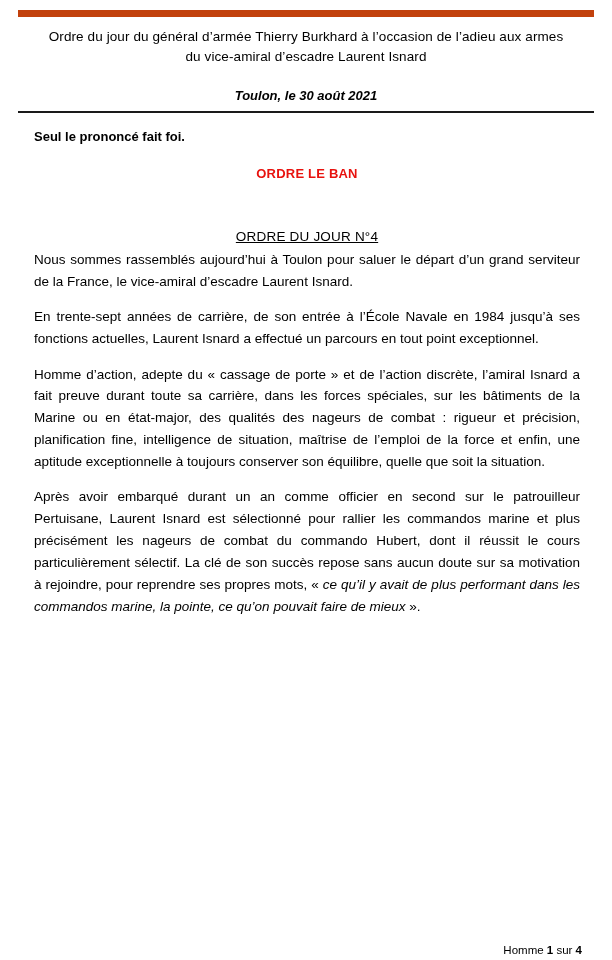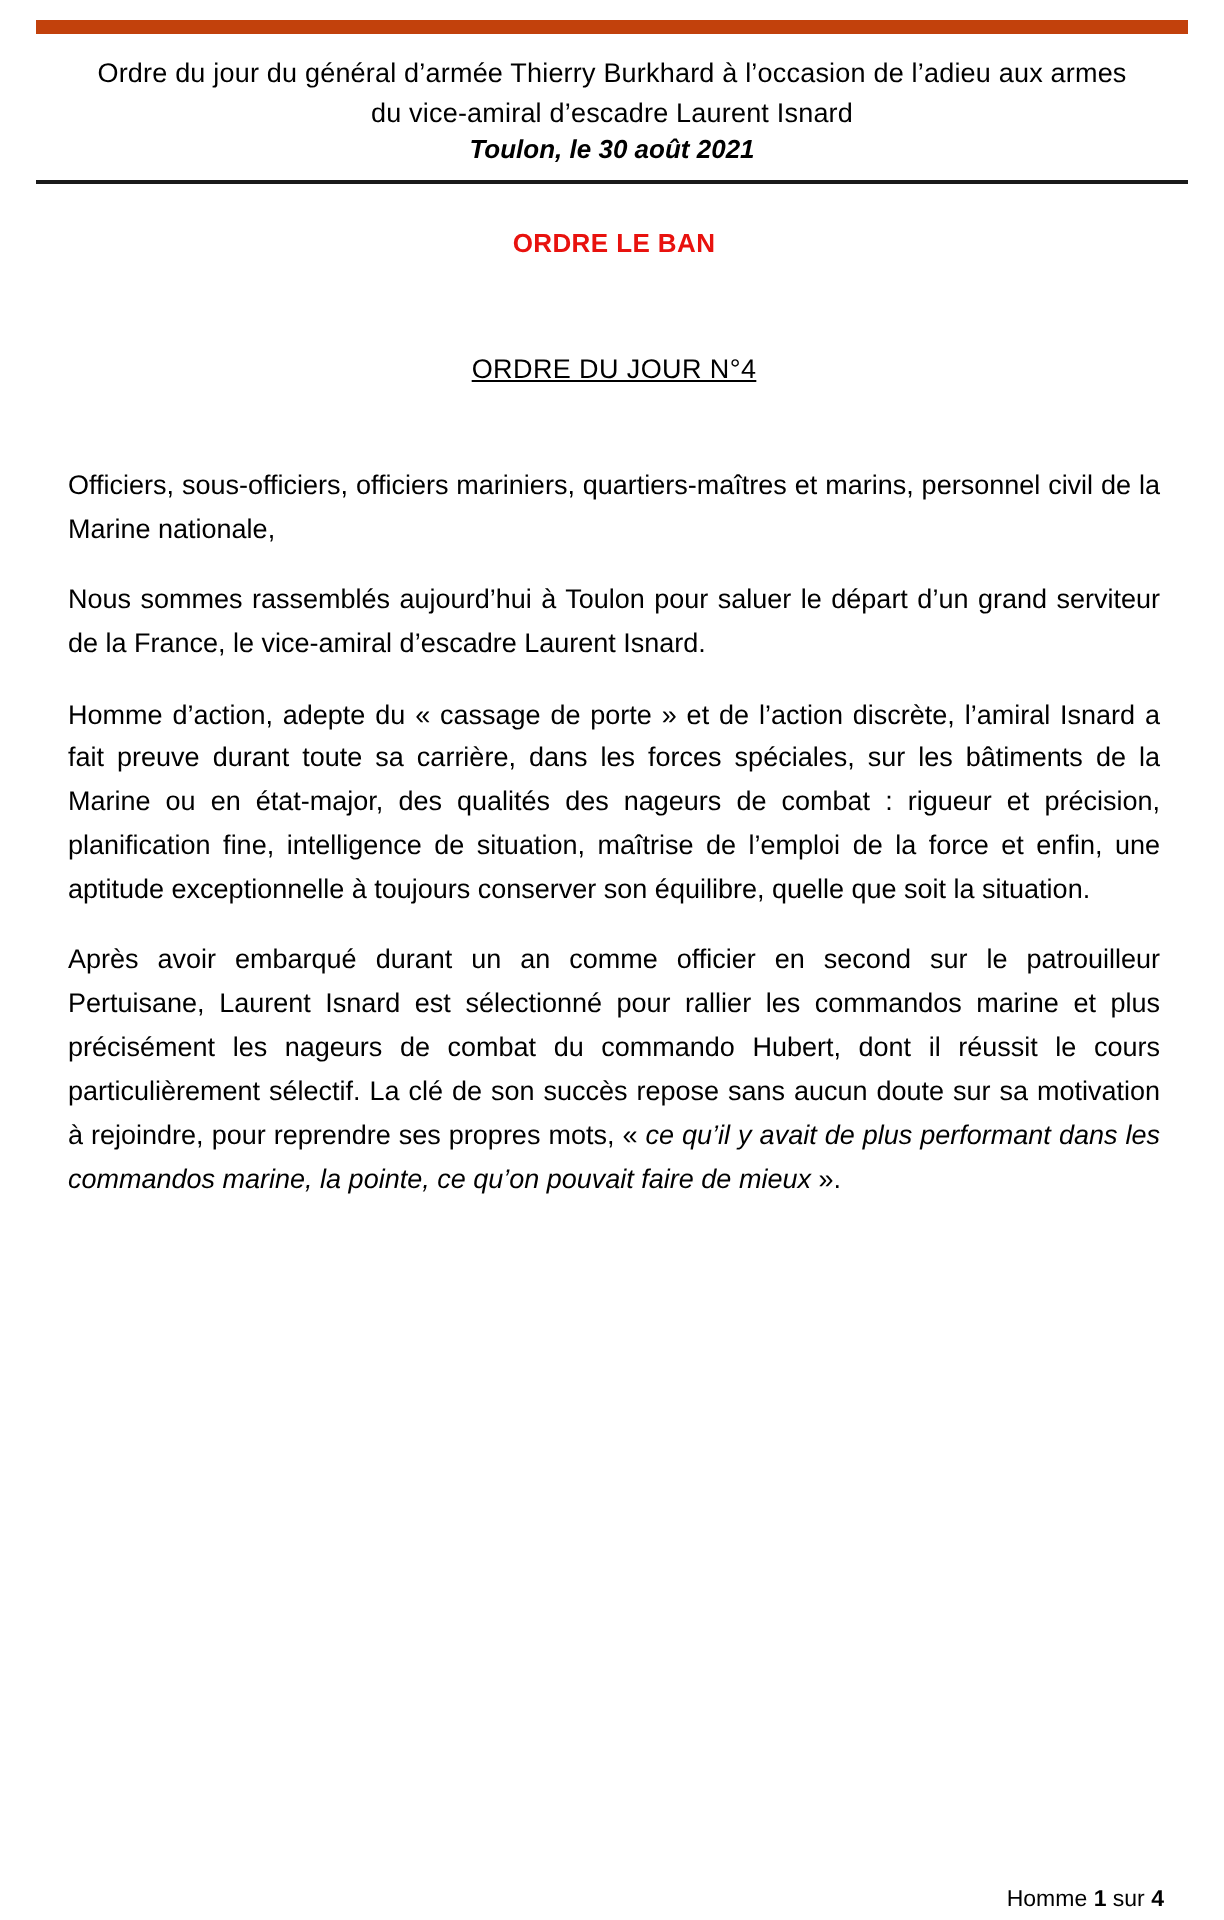--- a/index.html
+++ b/index.html
@@ -32,21 +32,21 @@
   }
   .header-title {
     font-size: 13.5px;
     line-height: 1.45;
     letter-spacing: 0.1px;
   }
   .header-date {
     font-size: 13px;
     font-style: italic;
     font-weight: bold;
-    margin-top: 1px;
+    margin-top: 22px;
   }
   .body-area {
     padding: 0 14px 0 16px;
   }
   .notice {
     font-size: 13px;
     font-weight: bold;
     margin-top: 16px;
     text-align: left;
   }
@@ -91,27 +91,28 @@
 
 <div class="page">
 
   <div class="header">
     <div class="header-title">Ordre du jour du général d’armée Thierry Burkhard à l’occasion de l’adieu aux armes du vice-amiral d’escadre Laurent Isnard</div>
     <div class="header-date">Toulon, le 30 août 2021</div>
   </div>
 
   <div class="body-area">
 
+    <div class="notice">Seul le prononcé fait foi.</div>
 
     <div class="ouvrez">ORDRE LE BAN</div>
 
     <div class="order-number">ORDRE DU JOUR N°4</div>
 
-    <p class="para first-body">Officiers, sous-officiers, officiers mariniers, quartiers-maîtres et marins, personnel civil de la Marine nationale,</p>
     <p class="para">Nous sommes rassemblés aujourd’hui à Toulon pour saluer le départ d’un grand serviteur de la France, le vice-amiral d’escadre Laurent Isnard.</p>
+    <p class="para">En trente-sept années de carrière, de son entrée à l’École Navale en 1984 jusqu’à ses fonctions actuelles, Laurent Isnard a effectué un parcours en tout point exceptionnel.</p>
     <p class="para">Homme d’action, adepte du « cassage de porte » et de l’action discrète, l’amiral Isnard a fait preuve durant toute sa carrière, dans les forces spéciales, sur les bâtiments de la Marine ou en état-major, des qualités des nageurs de combat : rigueur et précision, planification fine, intelligence de situation, maîtrise de l’emploi de la force et enfin, une aptitude exceptionnelle à toujours conserver son équilibre, quelle que soit la situation.</p>
 
     <p class="para"><span>Après avoir embarqué durant un an comme officier en second sur le patrouilleur Pertuisane, Laurent Isnard est sélectionné pour rallier les commandos marine et plus précisément les nageurs de combat du commando Hubert, dont il réussit le cours particulièrement sélectif. La clé de son succès repose sans aucun doute sur sa motivation à rejoindre, pour reprendre ses propres mots, « </span><em>ce qu’il y avait de plus performant dans les commandos marine, la pointe, ce qu’on pouvait faire de mieux</em><span> ».</span></p>
 
 
   </div>
 
   <div class="footer"><span>Homme </span><b>1</b><span> sur </span><b>4</b></div>
 
 </div>

